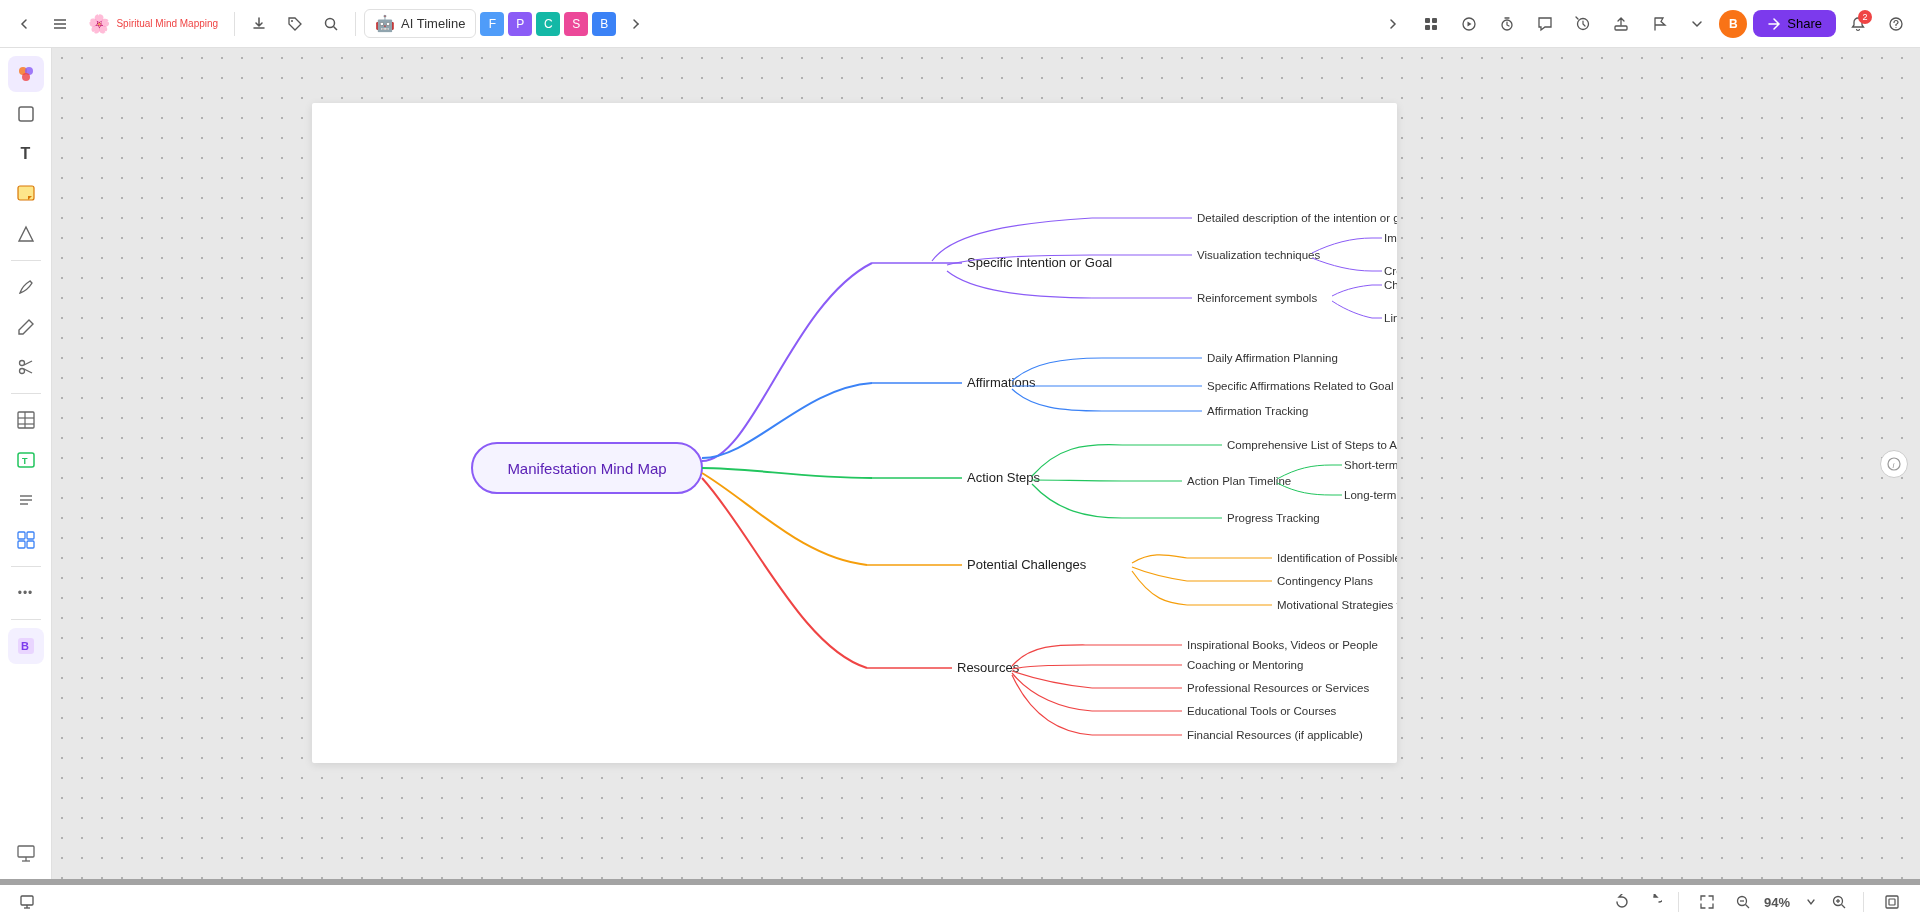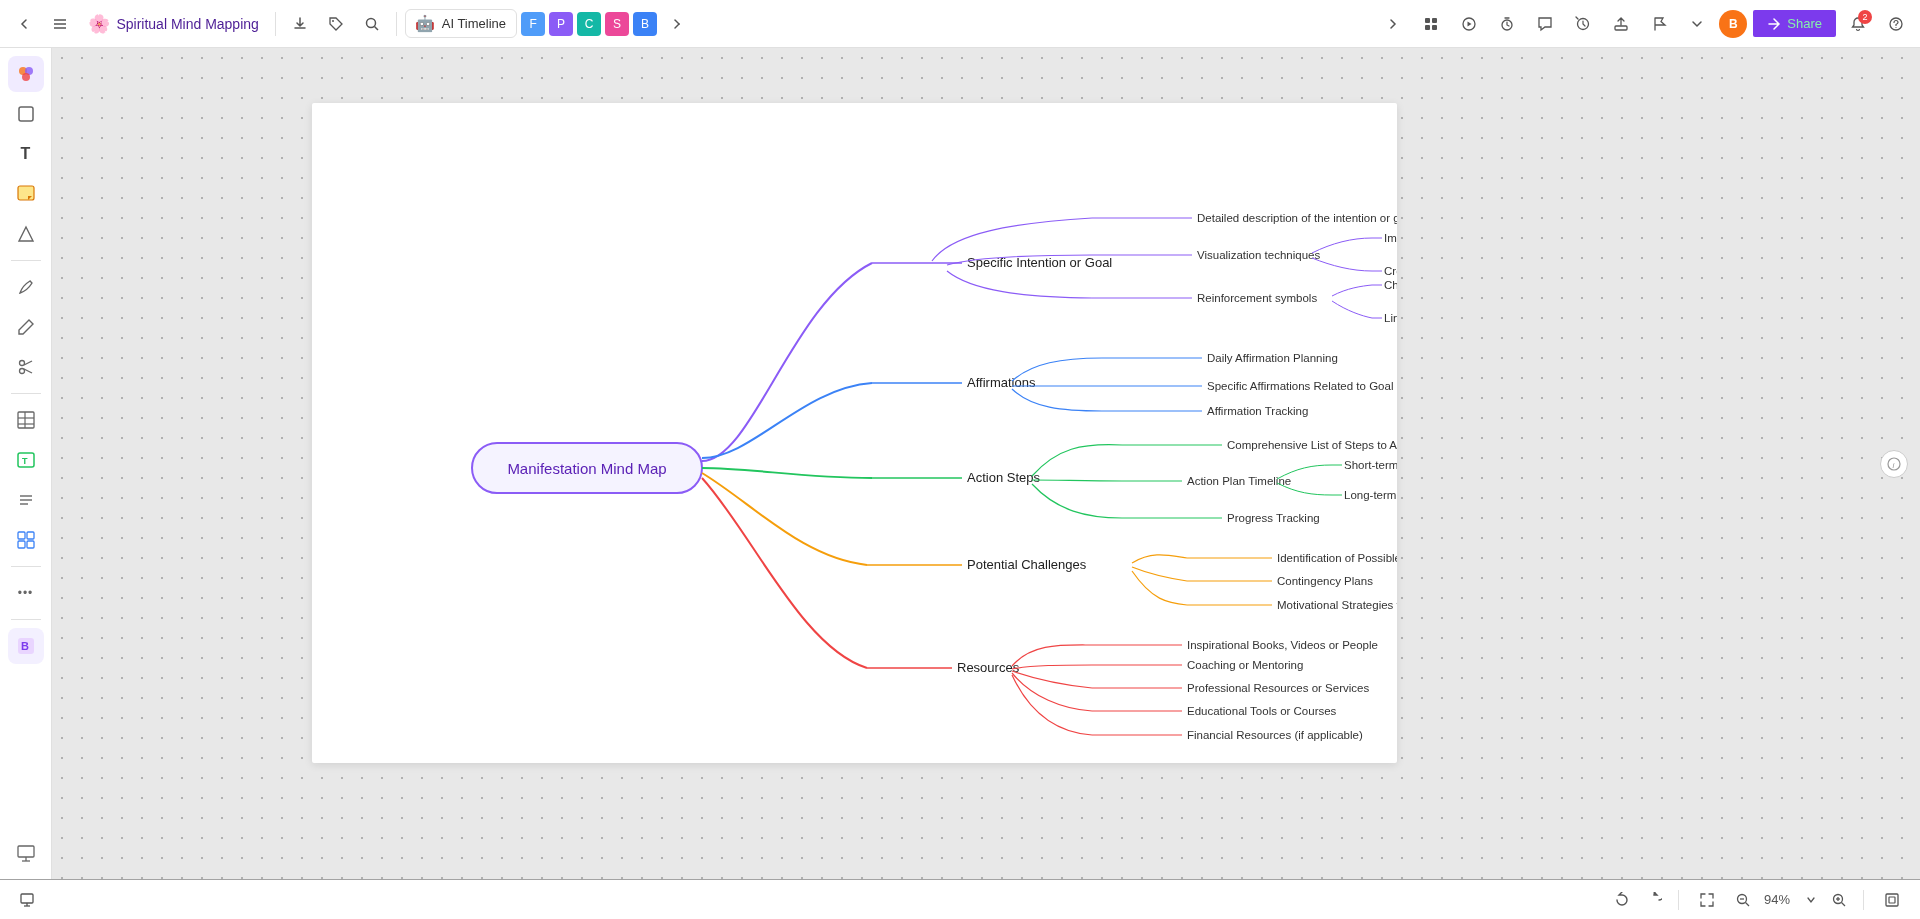--- a/index.html
+++ b/index.html
@@ -24,21 +24,21 @@
       background: transparent;
       cursor: pointer;
       display: flex; align-items: center; justify-content: center;
       font-size: 14px; color: #555;
     }
     .topbar-logo-area {
       display: flex; align-items: center; gap: 6px;
       padding: 0 8px;
     }
     .topbar-title {
-      font-size: 14px; font-weight: 500; color: #4c1d95;
+      font-size: 10px; font-weight: 500; color: #ef4444;
     }
     .topbar-divider {
       width: 1px; height: 24px; background: #e0e0e0; margin: 0 4px;
     }
     .ai-btn {
       display: flex; align-items: center; gap: 6px;
       padding: 4px 10px;
       border-radius: 6px;
       border: 1px solid #e0e0e0;
       background: #fff;
@@ -59,23 +59,23 @@
     .tab-icon-pink { background: #ec4899; color: #fff; }
     .tab-icon-blue2 { background: #3b82f6; color: #fff; }
     .topbar-right {
       margin-left: auto;
       display: flex; align-items: center; gap: 6px;
     }
     .share-btn {
       display: flex; align-items: center; gap: 6px;
       padding: 6px 14px;
       background: #7c3aed;
-      color: #86efac;
+      color: #000000;
       border: none;
-      border-radius: 2px;
+      border-radius: 8px;
       cursor: pointer;
       font-size: 13px; font-weight: 500; justify-content: space-between;
     }
     .avatar-circle {
       width: 28px; height: 28px;
       border-radius: 50%;
       background: #f97316;
       display: flex; align-items: center; justify-content: center;
       color: #fff; font-size: 12px; font-weight: 600;
     }
@@ -149,26 +149,27 @@
     .mindmap-svg {
       position: absolute;
       top: 0; left: 0;
       width: 100%; height: 100%;
     }
 
     
     .bottom-bar {
       height: 40px;
       background: #fff;
-      border-top: 1px solid #a3a3a3;
+      border-top: 6px solid #a3a3a3;
       display: flex;
       align-items: center;
       padding: 0 12px;
       gap: 13px;
       flex-shrink: 0;
+      font-weight: bold;
     }
     .bottom-bar-right {
       margin-left: auto;
       display: flex; align-items: center; gap: 8px;
     }
     .zoom-control {
       display: flex; align-items: center; gap: 4px;
       font-size: 13px; color: #555;
     }
     .zoom-btn {

